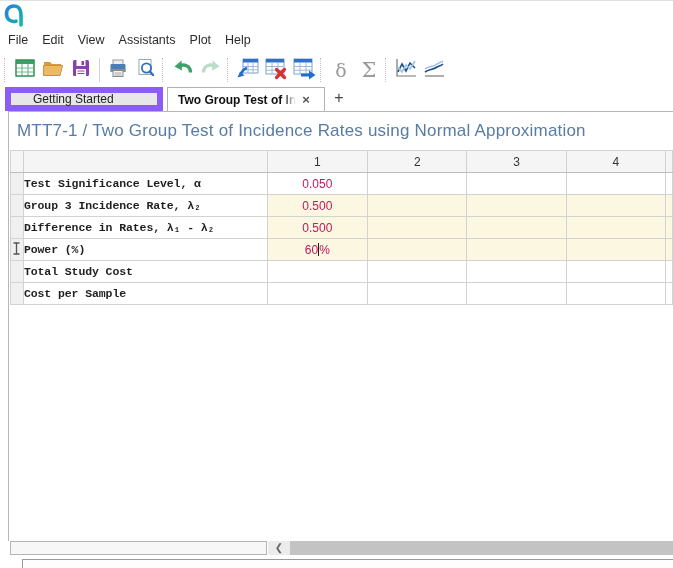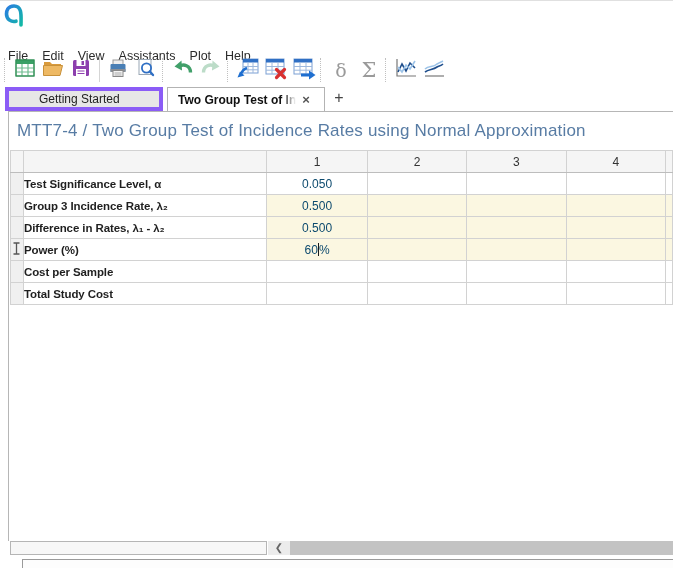--- a/index.html
+++ b/index.html
@@ -8,41 +8,41 @@
   #app {
     position:relative; width:673px; height:568px; background:#fff;
     overflow:hidden; border-top:1px solid #e0e0e0;
   }
 
   
   .logo { position:absolute; left:3px; top:1px; width:24px; height:26px; }
 
   
   .menubar { position:absolute; left:0; top:28px; height:22px; width:100%;
-             display:flex; align-items:center; padding-left:8px; gap:0;margin-top:16px; }
+             display:flex; align-items:center; padding-left:8px; gap:0; }
   .menu-item { font-size:12.5px; color:#2b2b2b; padding:2px 7px; cursor:default; }
   .menu-item:first-child { padding-left:0; }
 
   
   .toolbar { position:absolute; left:0; top:52px; height:34px; width:100%;
              display:flex; align-items:center; padding-left:2px; }
   .tbtn { width:28px; height:28px; display:flex; align-items:center; justify-content:center; }
   .grip { width:5px; height:24px; border-left:1px dotted #c0c0c0; margin:0 2px; }
   .sep  { width:1px; height:24px; background:#d5d5d5; margin:0 4px; }
   .sym  { font-family:"DejaVu Serif",serif; color:#9a9a9a; }
   .sym-delta { font-size:19px; }
   .sym-sigma { font-size:21px; }
 
   
   .tabbar { position:absolute; left:0; top:86px; height:24px; width:100%; }
   .tab { position:absolute; top:0; height:24px; font-size:12px; display:flex;
          align-items:center; }
   .tab-inactive { left:5px; width:158px; background:#e7e7e7;
-                  border:4px solid #8b5cf6; color:#222; justify-content:flex-start;
-                  padding-left:30px; }
+                  border:6px solid #8b5cf6; color:#222; justify-content:flex-start;
+                  padding-left:22px; }
   .tab-active { left:167px; width:158px; background:#fff;
                 border:1px solid #b3b3b3; border-bottom:none; color:#111;
                 font-weight:700; padding-left:10px; }
   .tab-active .tab-text { position:relative; max-width:118px; overflow:hidden;
                           white-space:nowrap; }
   .tab-active .tab-text::after { content:""; position:absolute; right:0; top:0;
        width:14px; height:100%; background:linear-gradient(to right, rgba(255,255,255,0), #fff); }
   .tab-close { margin-left:2px; color:#555; font-size:13px; width:16px; height:16px;
                display:flex; align-items:center; justify-content:center; }
   .tab-new { position:absolute; left:330px; top:0; width:18px; height:22px;
@@ -58,22 +58,22 @@
   
   table.sheet { position:absolute; left:1px; top:38px; border-collapse:collapse;
                 table-layout:fixed; font-size:12px; }
   table.sheet td, table.sheet th { border:1px solid #d2d2d2; height:22px; padding:0;
                 overflow:hidden; white-space:nowrap; }
   table.sheet th { background:#f5f5f5; font-weight:400; color:#333;
                    border-bottom:1px solid #bdbdbd; }
   td.sel { background:#f0f0f0; border-right:1px solid #c4c4c4; text-align:center; }
   th.sel-corner { background:#f0f0f0; }
   td.lbl { font-weight:700; font-size:11.5px; color:#1f1f1f; padding-left:6px;
-           letter-spacing:-0.1px; }
-  td.val { text-align:center; color:#0c4a6e; }
+           letter-spacing:-0.1px;font-family:Liberation Mono, monospace; }
+  td.val { text-align:center; color:#be185d; }
   .hl { background:#fbf7e1;margin-top:10px; }
   .caret { display:inline-block; width:1px; height:13px; background:#1a1a1a;
            vertical-align:-2px; }
 
   
   .hscroll-pane { position:absolute; left:10px; top:540px; width:257px; height:14px;
                   background:#f7f7f7; border:1px solid #b5b5b5; }
   .hscroll-left { position:absolute; left:268px; top:540px; width:22px; height:14px;
                   background:#ececec; color:#666; font-size:10px; display:flex;
                   align-items:center; justify-content:center; line-height:1; }
@@ -265,21 +265,21 @@
       <span>Getting Started</span>
     </div>
     <div class="tab tab-active">
       <span class="tab-text">Two Group Test of Inci</span>
       <span class="tab-close">×</span>
     </div>
     <div class="tab-new">+</div>
   </div>
 
   <div class="main-panel">
-    <div class="proc-title">MTT7-4 / Two Group Test of Incidence Rates using Normal Approximation</div>
+    <div class="proc-title">MTT7-1 / Two Group Test of Incidence Rates using Normal Approximation</div>
 
     <table class="sheet">
       <colgroup>
         <col style="width:13px">
           <col style="width:244px">
           <col style="width:101px">
         <col style="width:100px">
           <col style="width:100px">
           <col style="width:100px">
           <col style="width:7px">
@@ -331,30 +331,30 @@
         </td>
         <td class="lbl">Power (%)</td>
         <td class="val hl"><span>60</span><span class="caret"></span><span>%</span></td>
         <td class="val hl"></td>
         <td class="val hl"></td>
         <td class="val hl"></td>
         <td class="val hl"></td>
       </tr>
       <tr>
         <td class="sel"></td>
+        <td class="lbl">Total Study Cost</td>
+        <td class="val"></td>
+        <td class="val"></td>
+        <td class="val"></td>
+        <td class="val"></td>
+        <td class="val"></td>
+      </tr>
+      <tr>
+        <td class="sel"></td>
         <td class="lbl">Cost per Sample</td>
-        <td class="val"></td>
-        <td class="val"></td>
-        <td class="val"></td>
-        <td class="val"></td>
-        <td class="val"></td>
-      </tr>
-      <tr>
-        <td class="sel"></td>
-        <td class="lbl">Total Study Cost</td>
         <td class="val"></td>
         <td class="val"></td>
         <td class="val"></td>
         <td class="val"></td>
         <td class="val"></td>
       </tr>
     </tbody>
       </table>
   </div>
 

